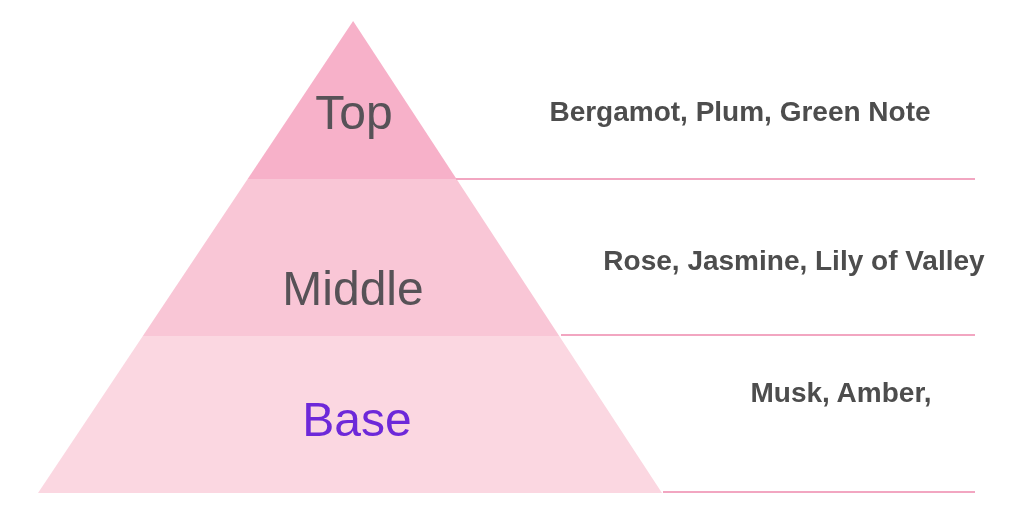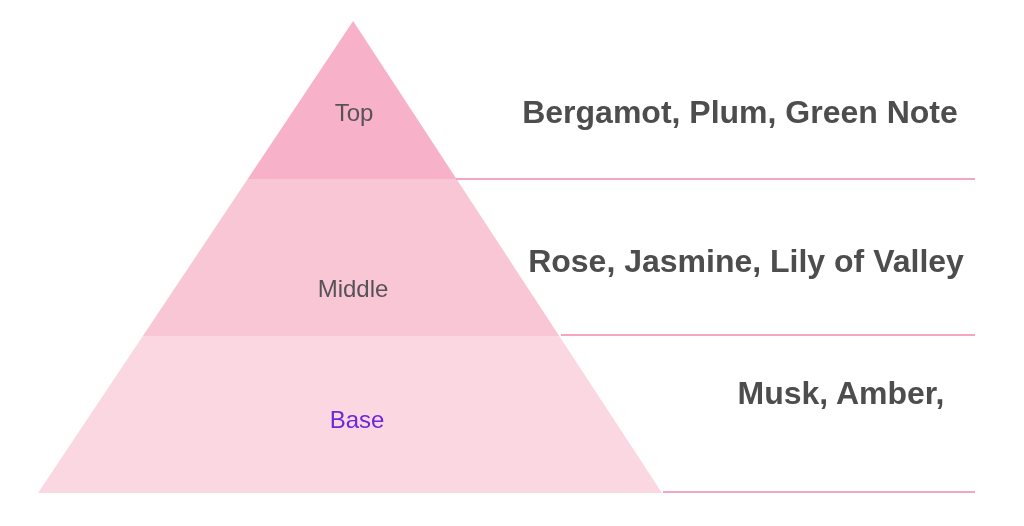--- a/index.html
+++ b/index.html
@@ -26,33 +26,33 @@
   .band-base   { height: 157px; }
 
   .divider { position: absolute; height: 2px; }
   .divider-top    { left: 456px; top: 178px; width: 519px; }
   .divider-middle { left: 561px; top: 334px; width: 414px; }
   .divider-base   { left: 663px; top: 491px; width: 312px; }
 
   .tier-label {
     position: absolute;
     transform: translateX(-50%);
-    font-size: 24px;
+    font-size: 48px;
     line-height: 36px;
     font-weight: 400;
     white-space: nowrap;
   }
   .tier-label-top    { left: 354px; top: 95px;  }
   .tier-label-middle { left: 353px; top: 245px; margin-top: 26px; }
   .tier-label-base   { left: 357px; top: 402px; }
 
   .notes {
     position: absolute;
     transform: translateX(-50%);
-    font-size: 32px;
+    font-size: 28px;
     line-height: 36px;
     font-weight: 700;
     white-space: nowrap;
   }
   .notes-top    { left: 740px; top: 94px;  }
   .notes-middle { left: 746px; top: 243px; }
   .notes-base   { left: 841px; top: 368px; line-height: 50px; text-align: left; }
 </style>
 </head>
 <body>
@@ -67,18 +67,18 @@
 
   <div class="divider divider-top" style="background: rgb(242, 166, 193);"></div>
   <div class="divider divider-middle" style="background: rgb(242, 166, 193);"></div>
   <div class="divider divider-base" style="background: rgb(242, 166, 193);"></div>
 
   <div class="tier-label tier-label-top" style="color: rgb(87, 82, 87);">Top</div>
   <div class="tier-label tier-label-middle" style="color: rgb(87, 82, 87);">Middle</div>
   <div class="tier-label tier-label-base" style="color: #6d28d9;">Base</div>
 
   <div class="notes notes-top" style="color: rgb(77, 77, 77);">Bergamot, Plum, Green Note</div>
-  <div class="notes notes-middle" style="color: rgb(77, 77, 77);">Rose, Jasmine, Lily of Valley</div>
+  <div class="notes notes-middle" style="color: rgb(77, 77, 77); margin-left: 48px;">Rose, Jasmine, Lily of Valley</div>
   <div class="notes notes-base" style="color: rgb(77, 77, 77);">
     <div>Musk, Amber,</div>
   </div>
 
 </div>
 
 </body></html>

